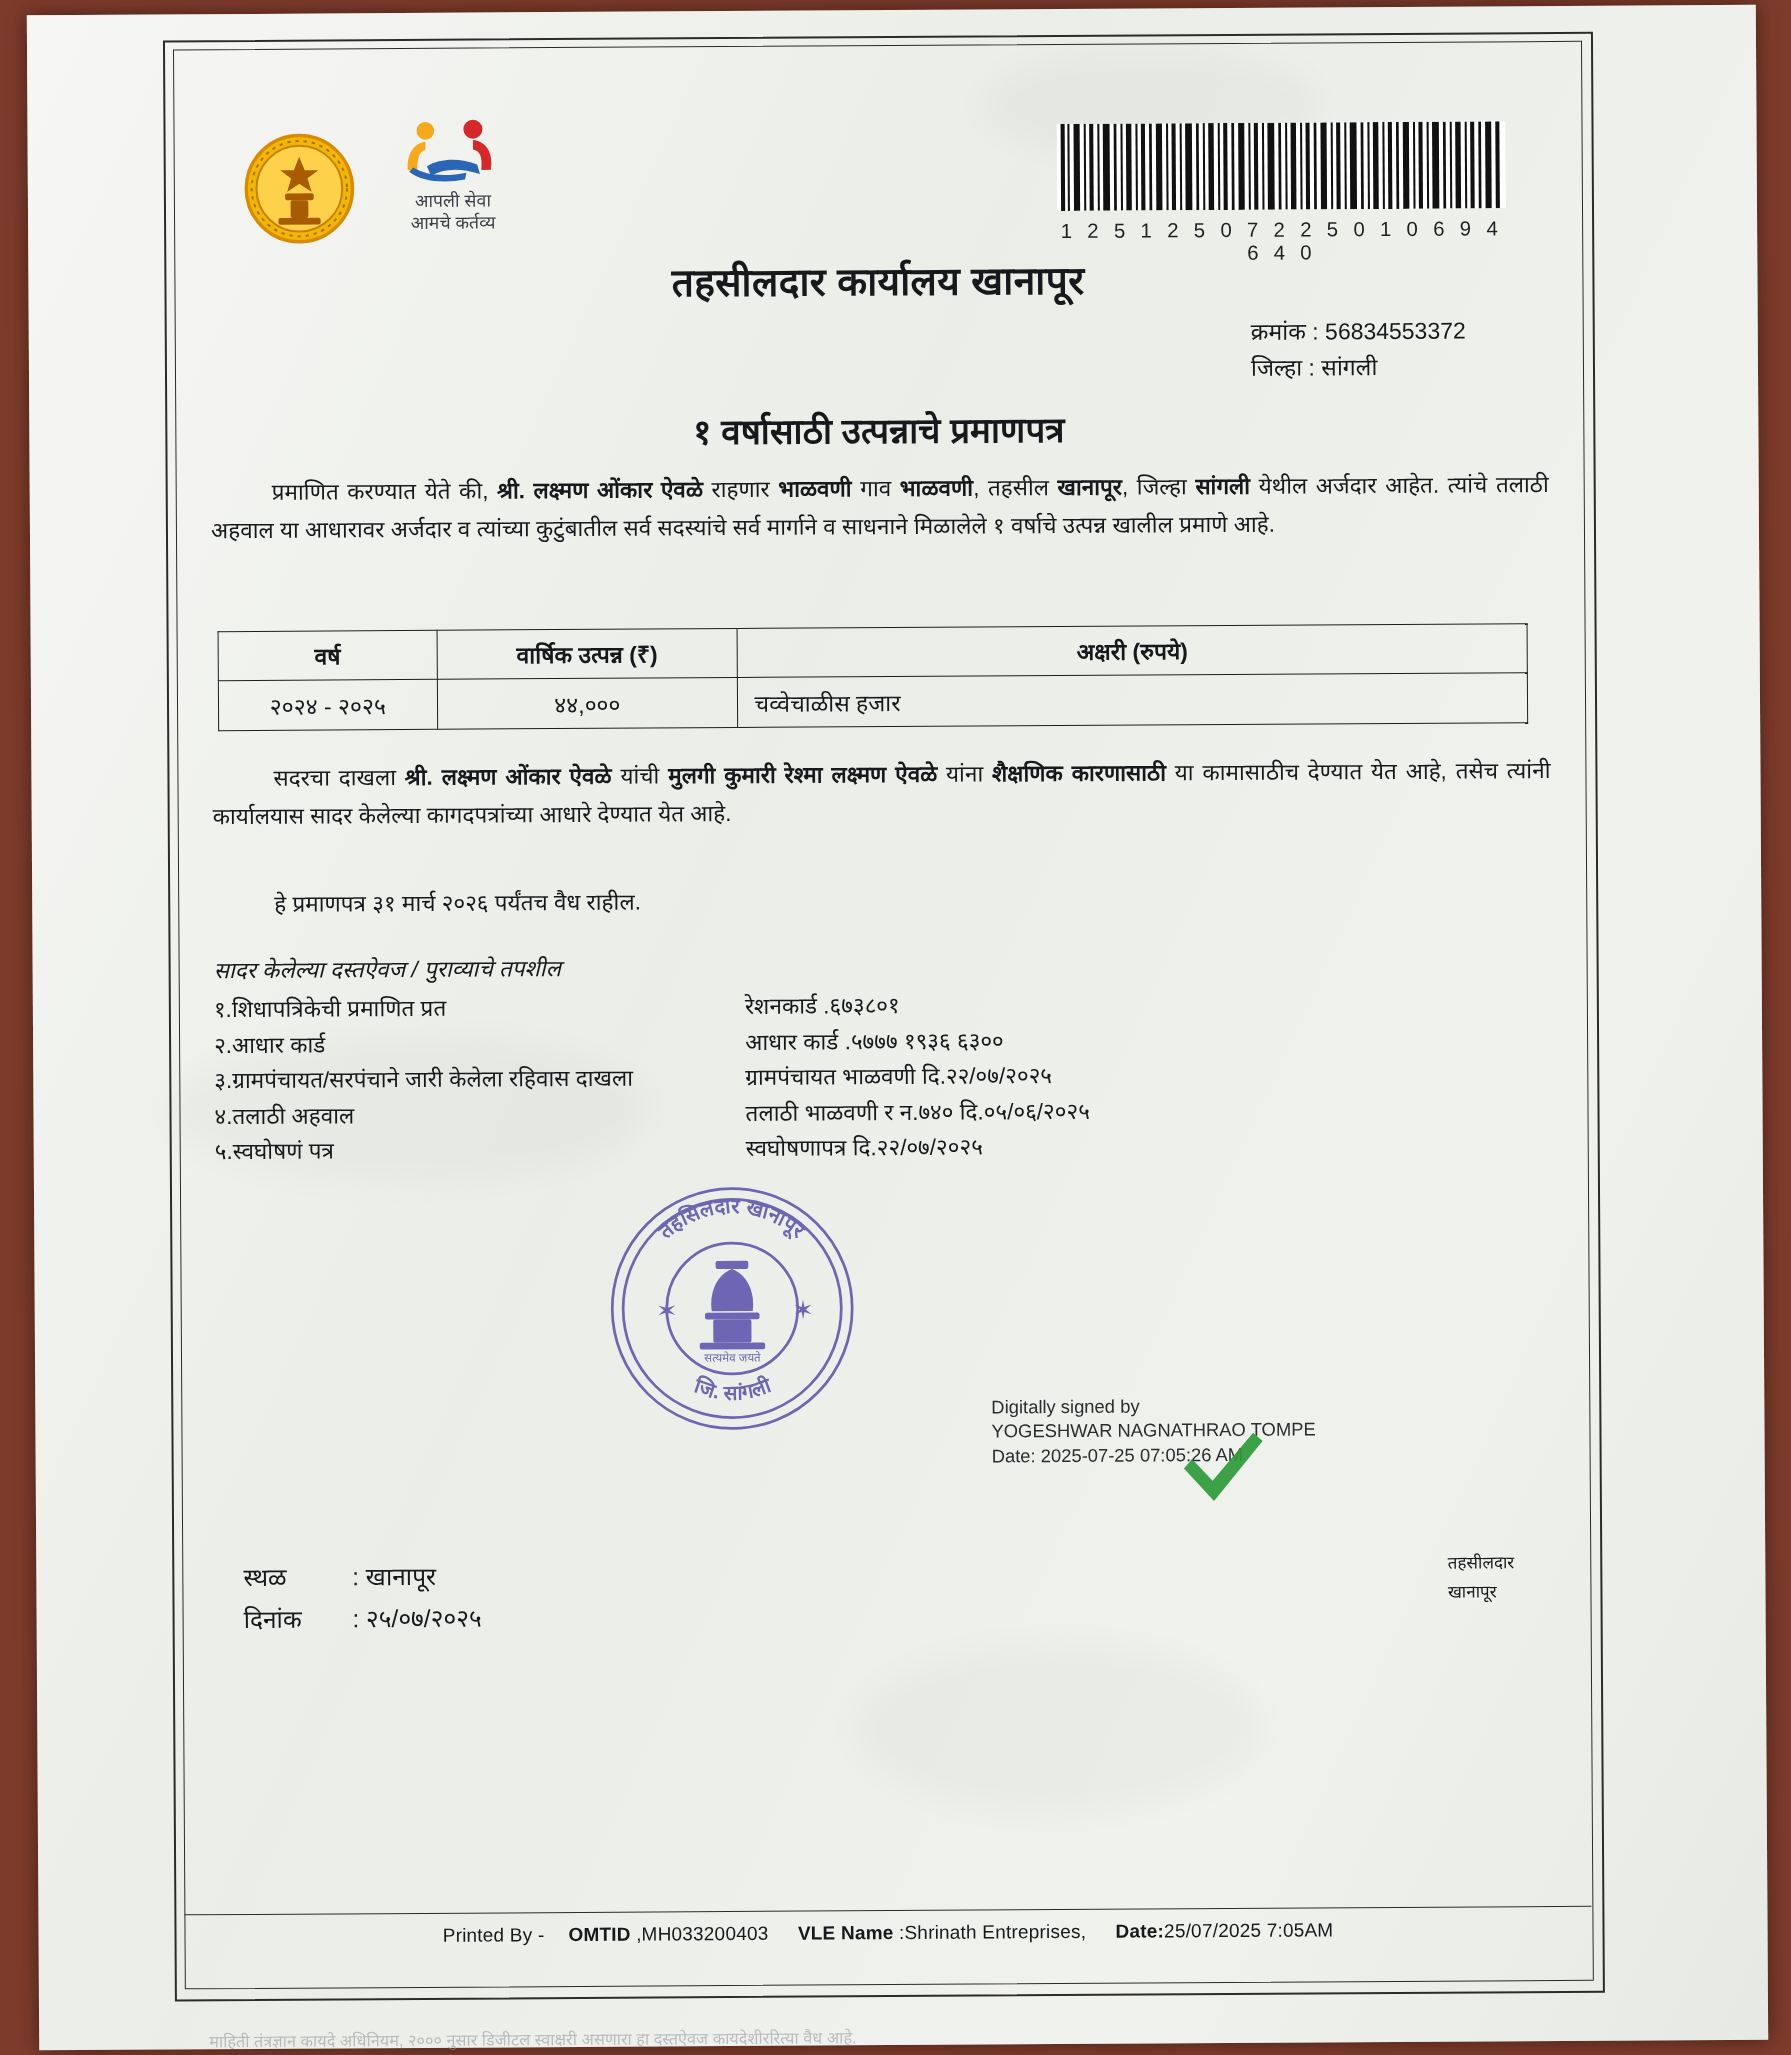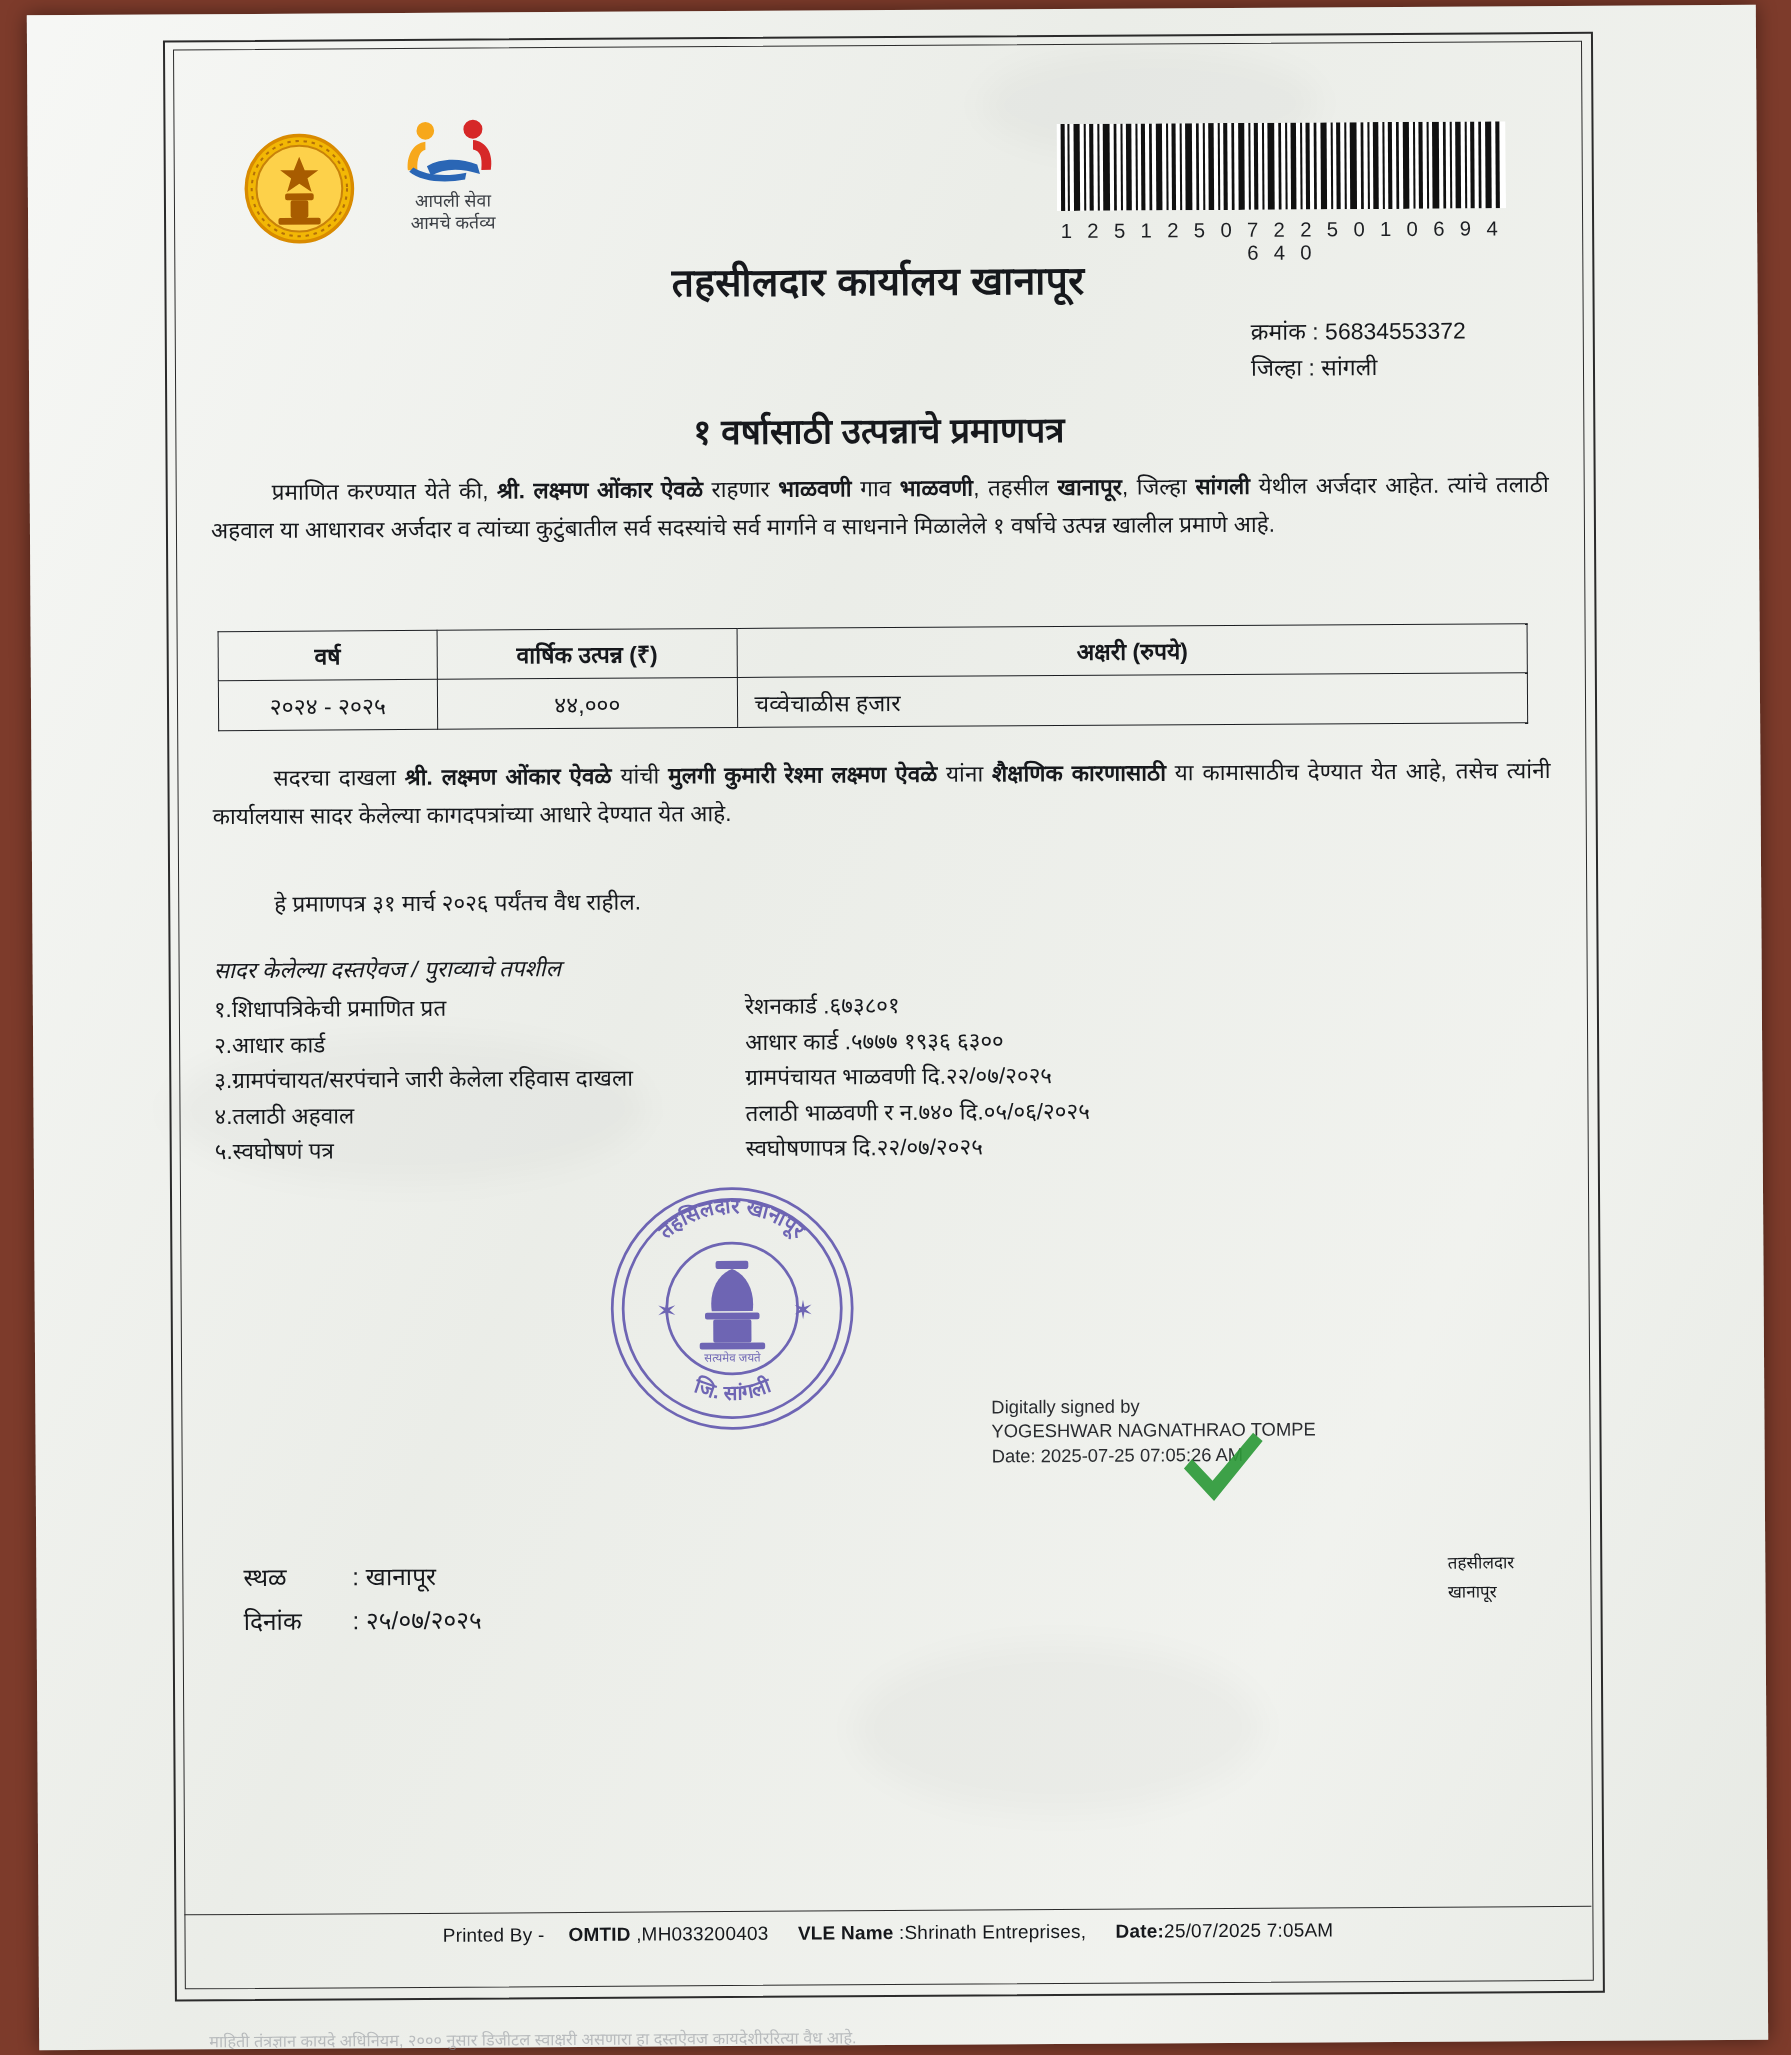--- a/index.html
+++ b/index.html
@@ -114,21 +114,21 @@
   .sigblock{
     position:absolute;left:810px;top:1351px;font-size:18.4px;line-height:1.32;color:#2a2c30;
   }
   .tick{
     position:absolute;left:990px;top:1375px;width:102px;height:102px;
   }
 
   .footer-left{
     position:absolute;left:61px;top:1508px;font-size:24.5px;line-height:1.7;
   }
-  .footer-left .lbl{display:inline-block;width:102px;font-family:Liberation Mono, monospace;}
+  .footer-left .lbl{display:inline-block;width:102px;}
   .footer-right{
     position:absolute;right:75px;top:1508px;font-size:17px;line-height:1.7;text-align:left;
   }
 
   .printline-wrap{
     position:absolute;left:0;bottom:39px;width:100%;
     border-top:1.4px solid #2b2b2b;
   }
   .printline{
     text-align:center;font-size:19px;padding-top:11px;letter-spacing:0.2px;

